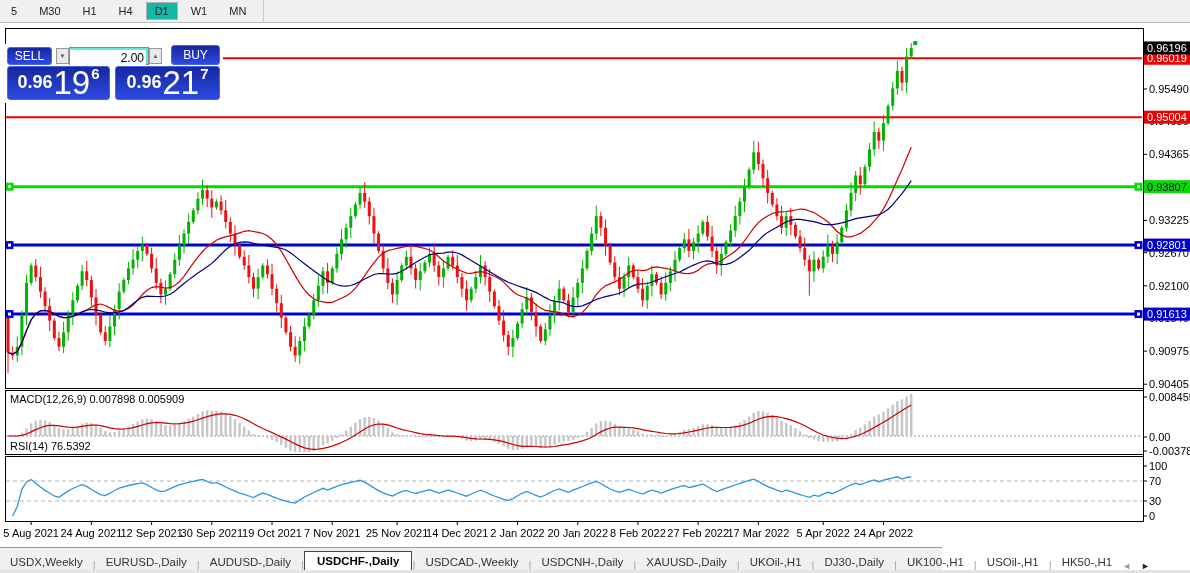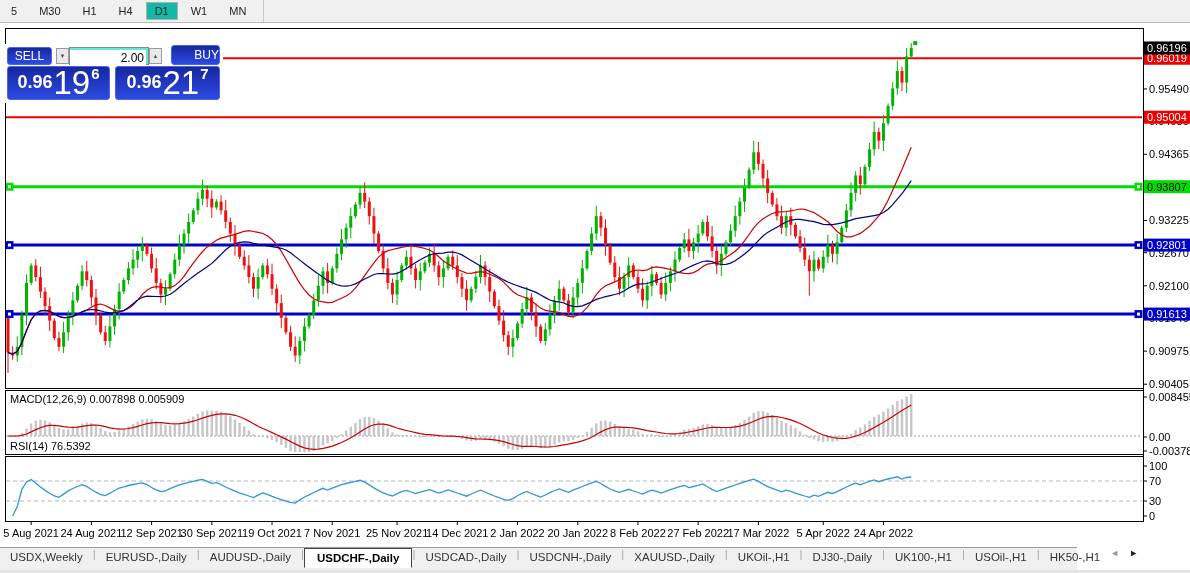--- a/index.html
+++ b/index.html
@@ -14,34 +14,34 @@
   .ovl{position:absolute;pointer-events:none;}
   #chart-title{left:10px;top:32px;font-size:11px;color:#000;}
   #chart-title .tri{font-size:8px;margin-right:4px;}
   #macd-label{left:10px;top:393px;font-size:11px;color:#000;}
   #rsi-label{left:10px;top:440px;font-size:11px;color:#000;}
   
   #trade-backing{position:absolute;left:5px;top:44px;width:218px;height:59px;background:#fff;}
   .tp{position:absolute;color:#fff;}
   .bluebox{background:linear-gradient(#16279f,#2d4ae2);border:1px solid #4a66e6;border-radius:3px;box-sizing:border-box;}
   #sell-btn{left:7px;top:47px;width:45px;height:18px;font-size:12px;display:flex;align-items:center;justify-content:center;cursor:pointer;}
-  #buy-btn{left:171px;top:45px;width:49px;height:20px;font-size:12px;display:flex;align-items:center;justify-content:flex-end;cursor:pointer;}
+  #buy-btn{left:171px;top:45px;width:49px;height:20px;font-size:12px;display:flex;align-items:center;justify-content:center;cursor:pointer;}
   .spin{position:absolute;width:13px;height:16px;background:#e9e9e9;border:1px solid #9a9a9a;color:#555;font-size:6px;display:flex;align-items:center;justify-content:center;box-sizing:border-box;cursor:pointer;}
   #spin-dn{left:56px;top:48px;}
   #spin-up{left:149px;top:48px;}
   #vol-box{position:absolute;left:69px;top:47px;width:80px;height:18px;border:1px solid #8a8a8a;background:#5eead4;box-sizing:border-box;}
   #vol-box input{width:74px;height:14px;border:none;outline:none;font-size:12px;text-align:right;font-family:inherit;padding:1px 2px 0 0;}
   .pricebox{display:flex;align-items:flex-end;justify-content:center;padding-bottom:3px;}
   #sell-box{left:7px;top:66px;width:103px;height:34px;}
   #buy-box{left:115px;top:66px;width:105px;height:34px;}
   .p-small{font-size:18px;font-weight:bold;margin:0 1px 3px 0;}
   .p-big{font-size:33px;line-height:27px;}
   .p-sup{font-size:15px;font-weight:bold;margin:0 0 14px 1px;}
   
-  #tabbar{position:absolute;left:0;top:547px;width:1077px;height:23px;background:#f0f0f0;border-top:1px solid #9a9a9a;display:flex;align-items:flex-start;font-size:11.5px;color:#333;}
+  #tabbar{position:absolute;left:0;top:547px;width:942px;height:23px;background:#f0f0f0;border-top:1px solid #9a9a9a;display:flex;align-items:flex-end;font-size:11.5px;color:#333;}
   .tab{padding:3px 10px;cursor:pointer;white-space:nowrap;}
   .tab.active{background:#fff;border:1px solid #444;border-bottom-color:#fff;font-weight:bold;color:#000;padding:3px 12px;}
   .tsep{color:#aaa;}
   #tab-nav{margin-left:auto;margin-right:8px;display:flex;gap:10px;font-size:9px;}
   #tab-nav .nav-l{color:#999;cursor:pointer;}
   #tab-nav .nav-r{color:#222;cursor:pointer;}
   #bottom-strip{position:absolute;left:0;top:570px;width:1190px;height:3px;background:#e4e4e4;}
   svg text{font-family:"Liberation Sans","DejaVu Sans",sans-serif;}
 </style>
 </head>
@@ -805,21 +805,21 @@
 
   <div id="tabbar">
       <div class="tab">USDX,Weekly</div>
       <span class="tsep">|</span>
       <div class="tab">EURUSD-,Daily</div>
       <span class="tsep">|</span>
       <div class="tab">AUDUSD-,Daily</div>
       <span class="tsep">|</span>
       <div class="tab active">USDCHF-,Daily</div>
       <span class="tsep">|</span>
-      <div class="tab">USDCAD-,Daily</div>
+      <div class="tab">USDCAD-,Weekly</div>
       <span class="tsep">|</span>
       <div class="tab">USDCNH-,Daily</div>
       <span class="tsep">|</span>
       <div class="tab">XAUUSD-,Daily</div>
       <span class="tsep">|</span>
       <div class="tab">UKOil-,H1</div>
       <span class="tsep">|</span>
       <div class="tab">DJ30-,Daily</div>
       <span class="tsep">|</span>
       <div class="tab">UK100-,H1</div>

